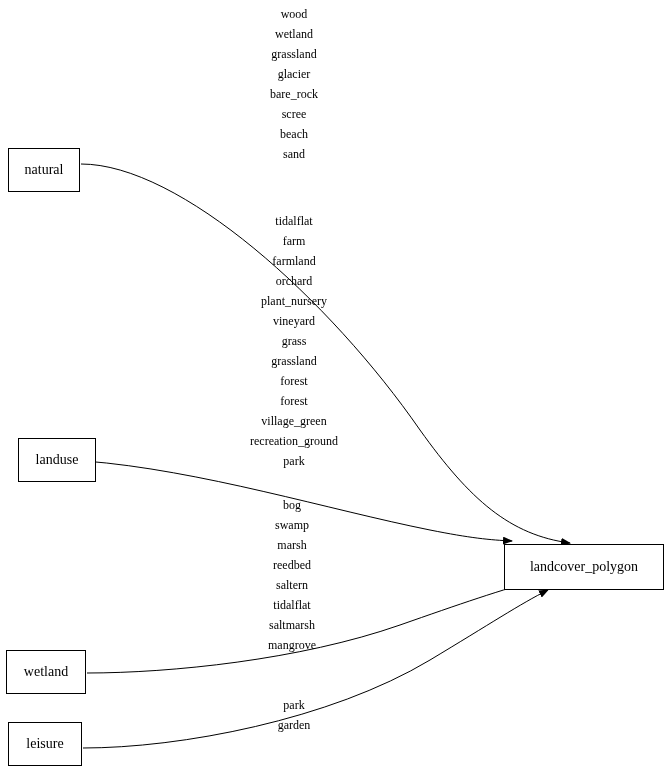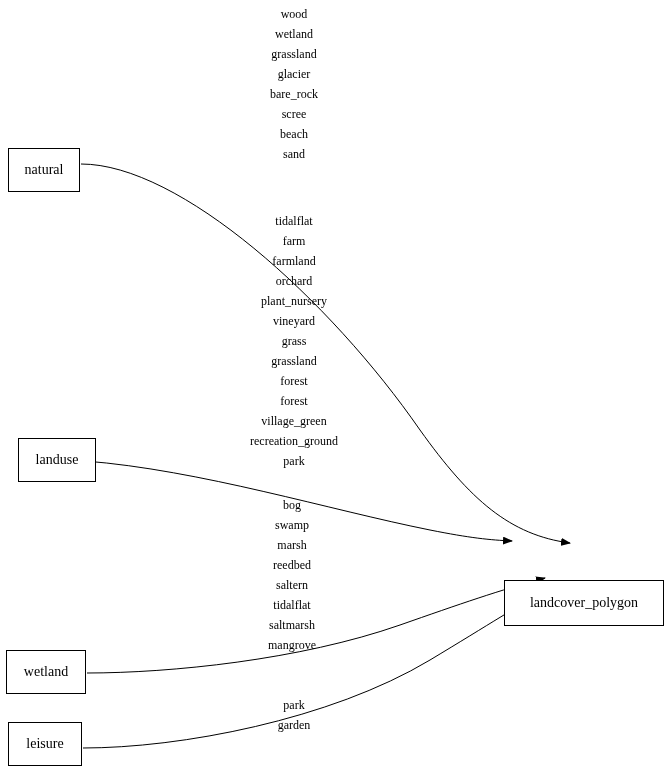--- a/index.html
+++ b/index.html
@@ -73,21 +73,21 @@
   </div>
 
   <div class="node" style="left:6px; top:650px; width:80px; height:44px;">
     <span>wetland</span>
   </div>
 
   <div class="node" style="left:8px; top:722px; width:74px; height:44px;">
     <span>leisure</span>
   </div>
 
-  <div class="node" style="left:504px; top:544px; width:160px; height:46px;margin-top:36px;">
+  <div class="node" style="left:504px; top:544px; width:160px; height:46px;">
     <span>landcover_polygon</span>
   </div>
 
   <div class="edge-labels" style="left:206px; top:4px; width:176px;">
       <div>wood</div>
       <div>wetland</div>
       <div>grassland</div>
       <div>glacier</div>
       <div>bare_rock</div>
       <div>scree</div>

